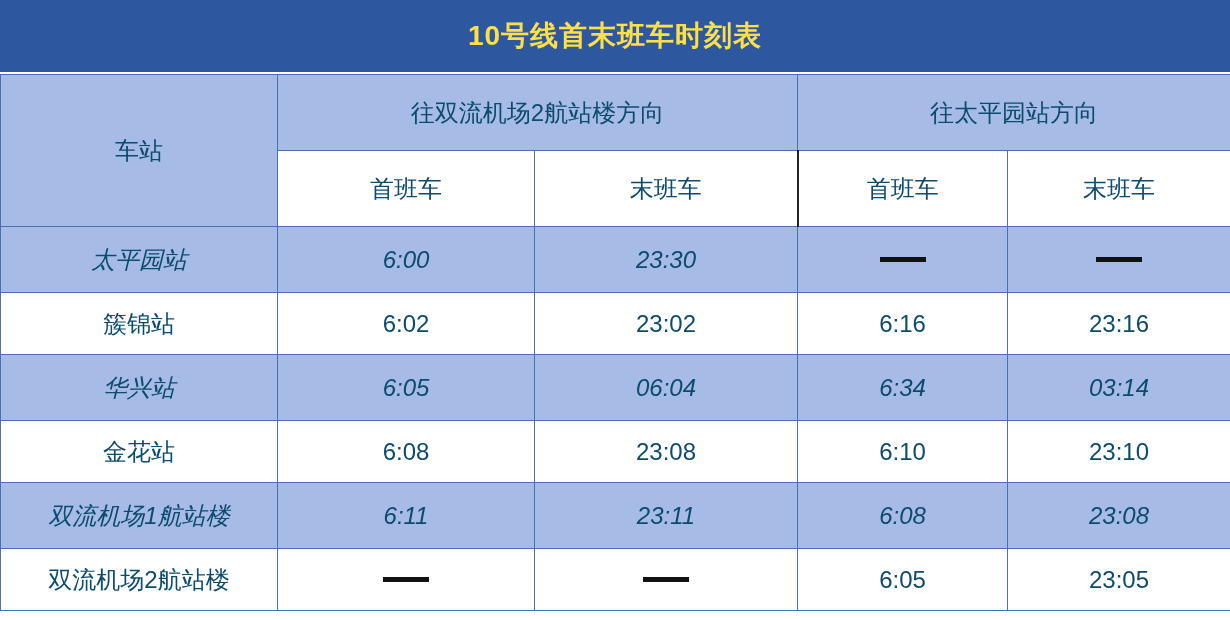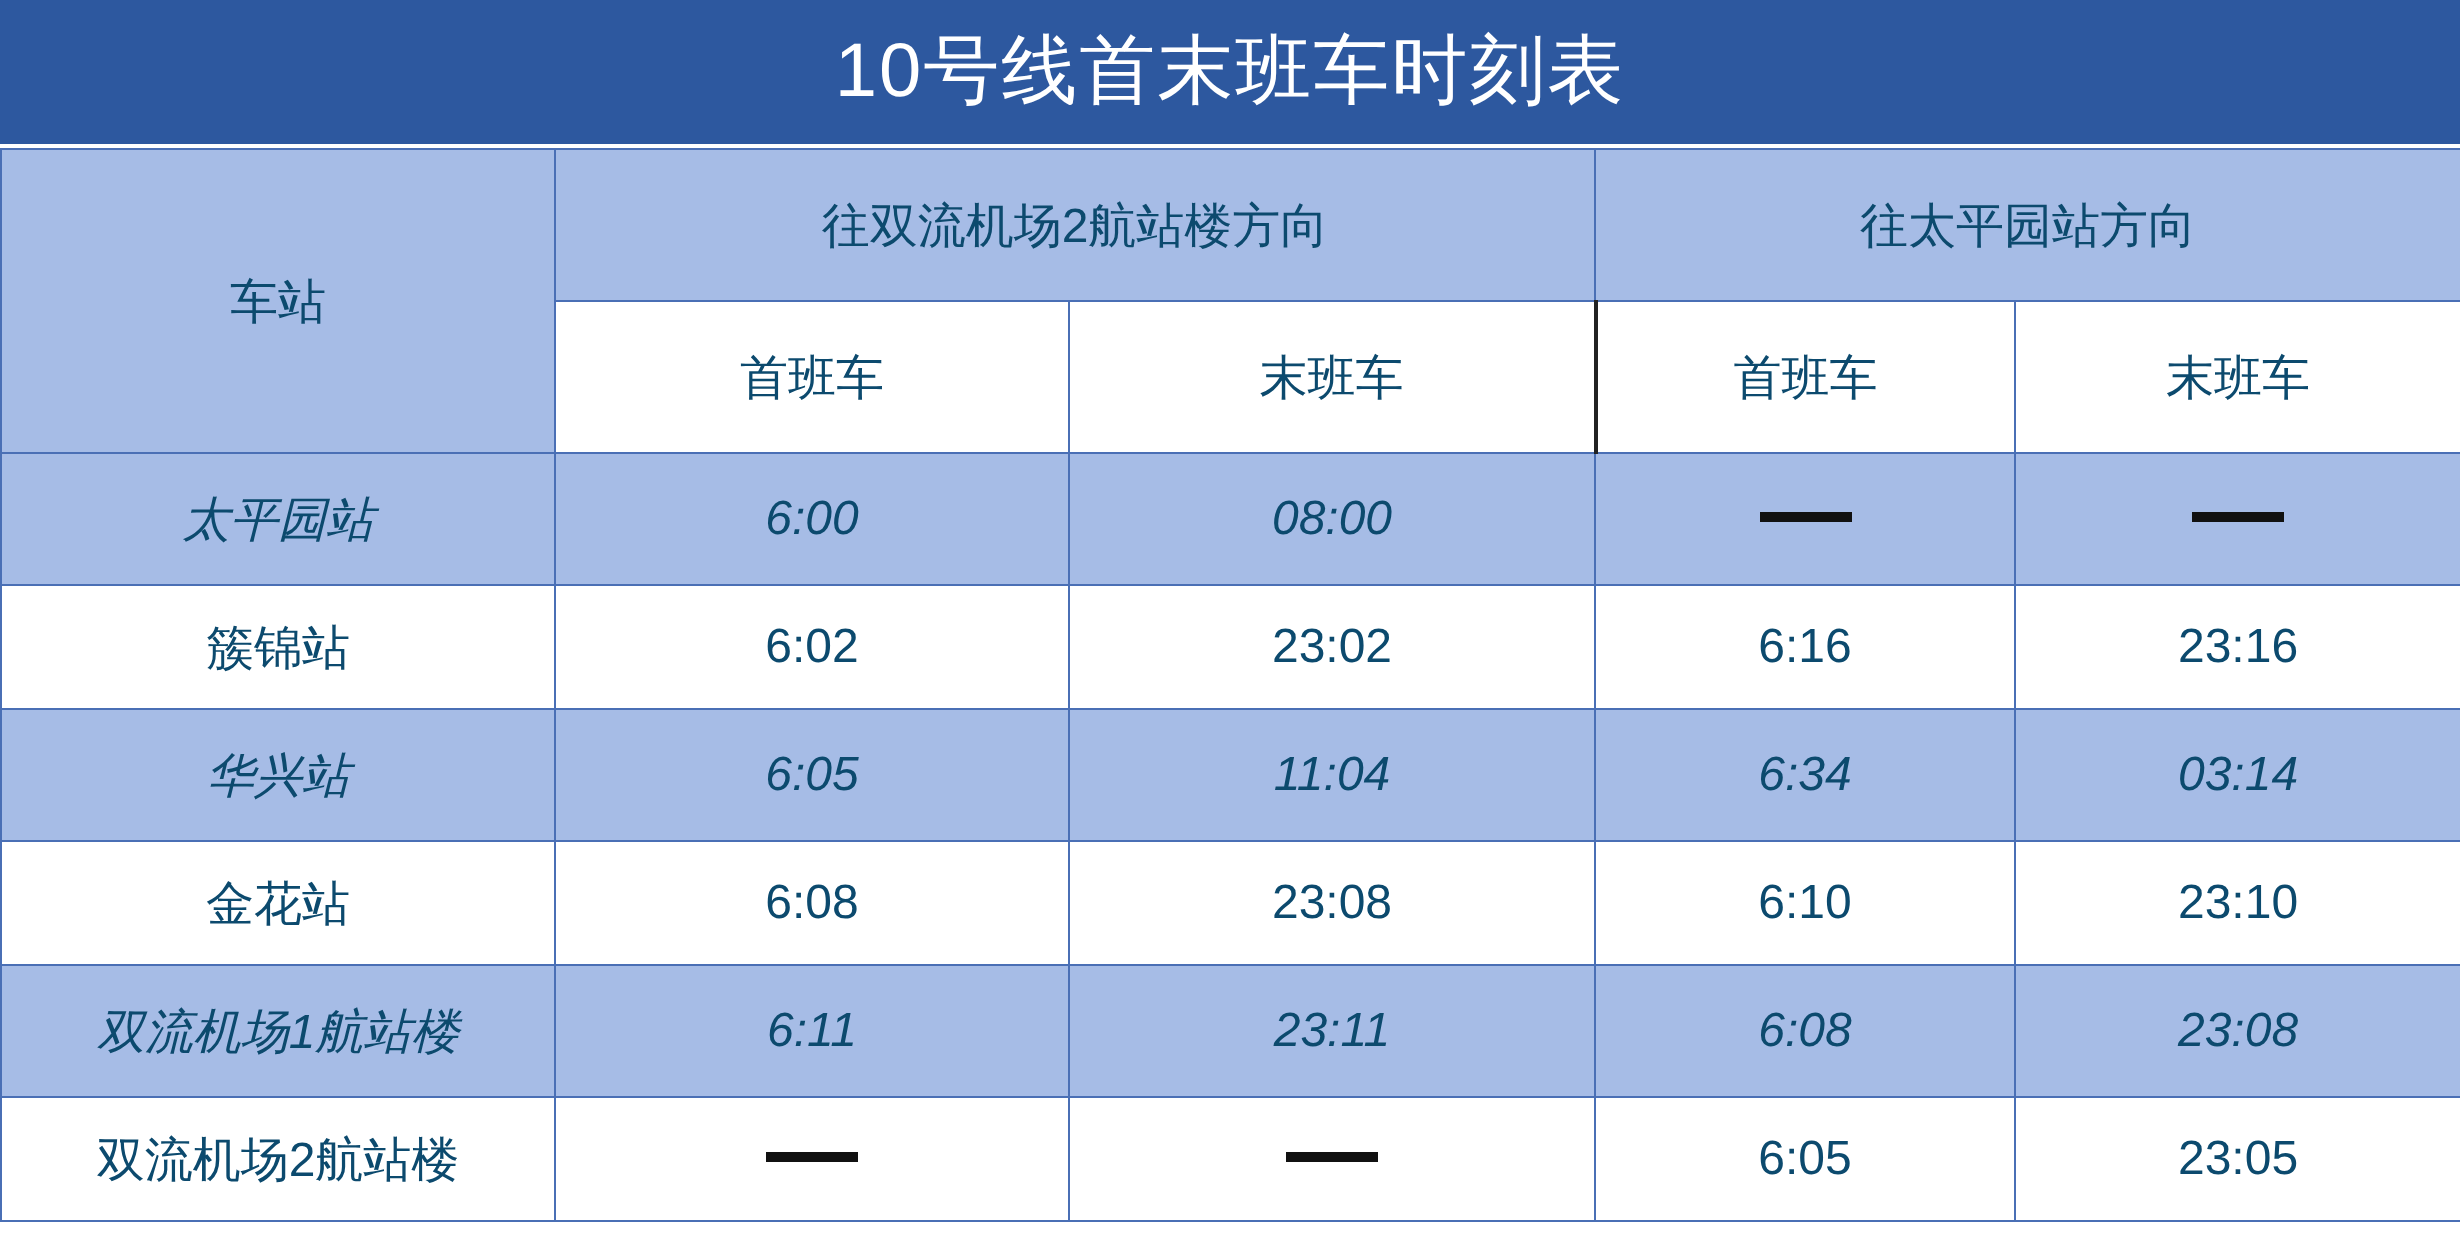--- a/index.html
+++ b/index.html
@@ -26,23 +26,23 @@
     left: 0;
     top: 0;
     width: 1230px;
     height: 72px;
     background: #2d589f;
     display: flex;
     align-items: center;
     justify-content: center;
   }
   .title-text {
-    color: #ffffff;
-    font-size: 38px;
-    font-weight: normal;
+    color: #fde047;
+    font-size: 28px;
+    font-weight: bold;
     letter-spacing: 1px;
     line-height: 1;
     white-space: nowrap;
   }
   
   table.timetable {
     position: absolute;
     left: 0;
     top: 74px;
     width: 1230px;
@@ -127,37 +127,37 @@
       <tr class="hdr-sub">
         <td class="hdr-sub">首班车</td>
         <td class="hdr-sub sep-right">末班车</td>
         <td class="hdr-sub">首班车</td>
         <td class="hdr-sub">末班车</td>
       </tr>
 
       <tr class="row-shade">
         <td class="station-cell">太平园站</td>
         <td class="time-cell">6:00</td>
-        <td class="time-cell sep-right">08:00</td>
+        <td class="time-cell sep-right">23:30</td>
         <td class="time-cell"><span class="dash"></span></td>
         <td class="time-cell"><span class="dash"></span></td>
       </tr>
 
       <tr class="row-plain">
         <td class="station-cell">簇锦站</td>
         <td class="time-cell">6:02</td>
         <td class="time-cell sep-right">23:02</td>
         <td class="time-cell">6:16</td>
         <td class="time-cell">23:16</td>
       </tr>
 
       <tr class="row-shade">
         <td class="station-cell">华兴站</td>
         <td class="time-cell">6:05</td>
-        <td class="time-cell sep-right">11:04</td>
+        <td class="time-cell sep-right">06:04</td>
         <td class="time-cell">6:34</td>
         <td class="time-cell">03:14</td>
       </tr>
 
       <tr class="row-plain">
         <td class="station-cell">金花站</td>
         <td class="time-cell">6:08</td>
         <td class="time-cell sep-right">23:08</td>
         <td class="time-cell">6:10</td>
         <td class="time-cell">23:10</td>

